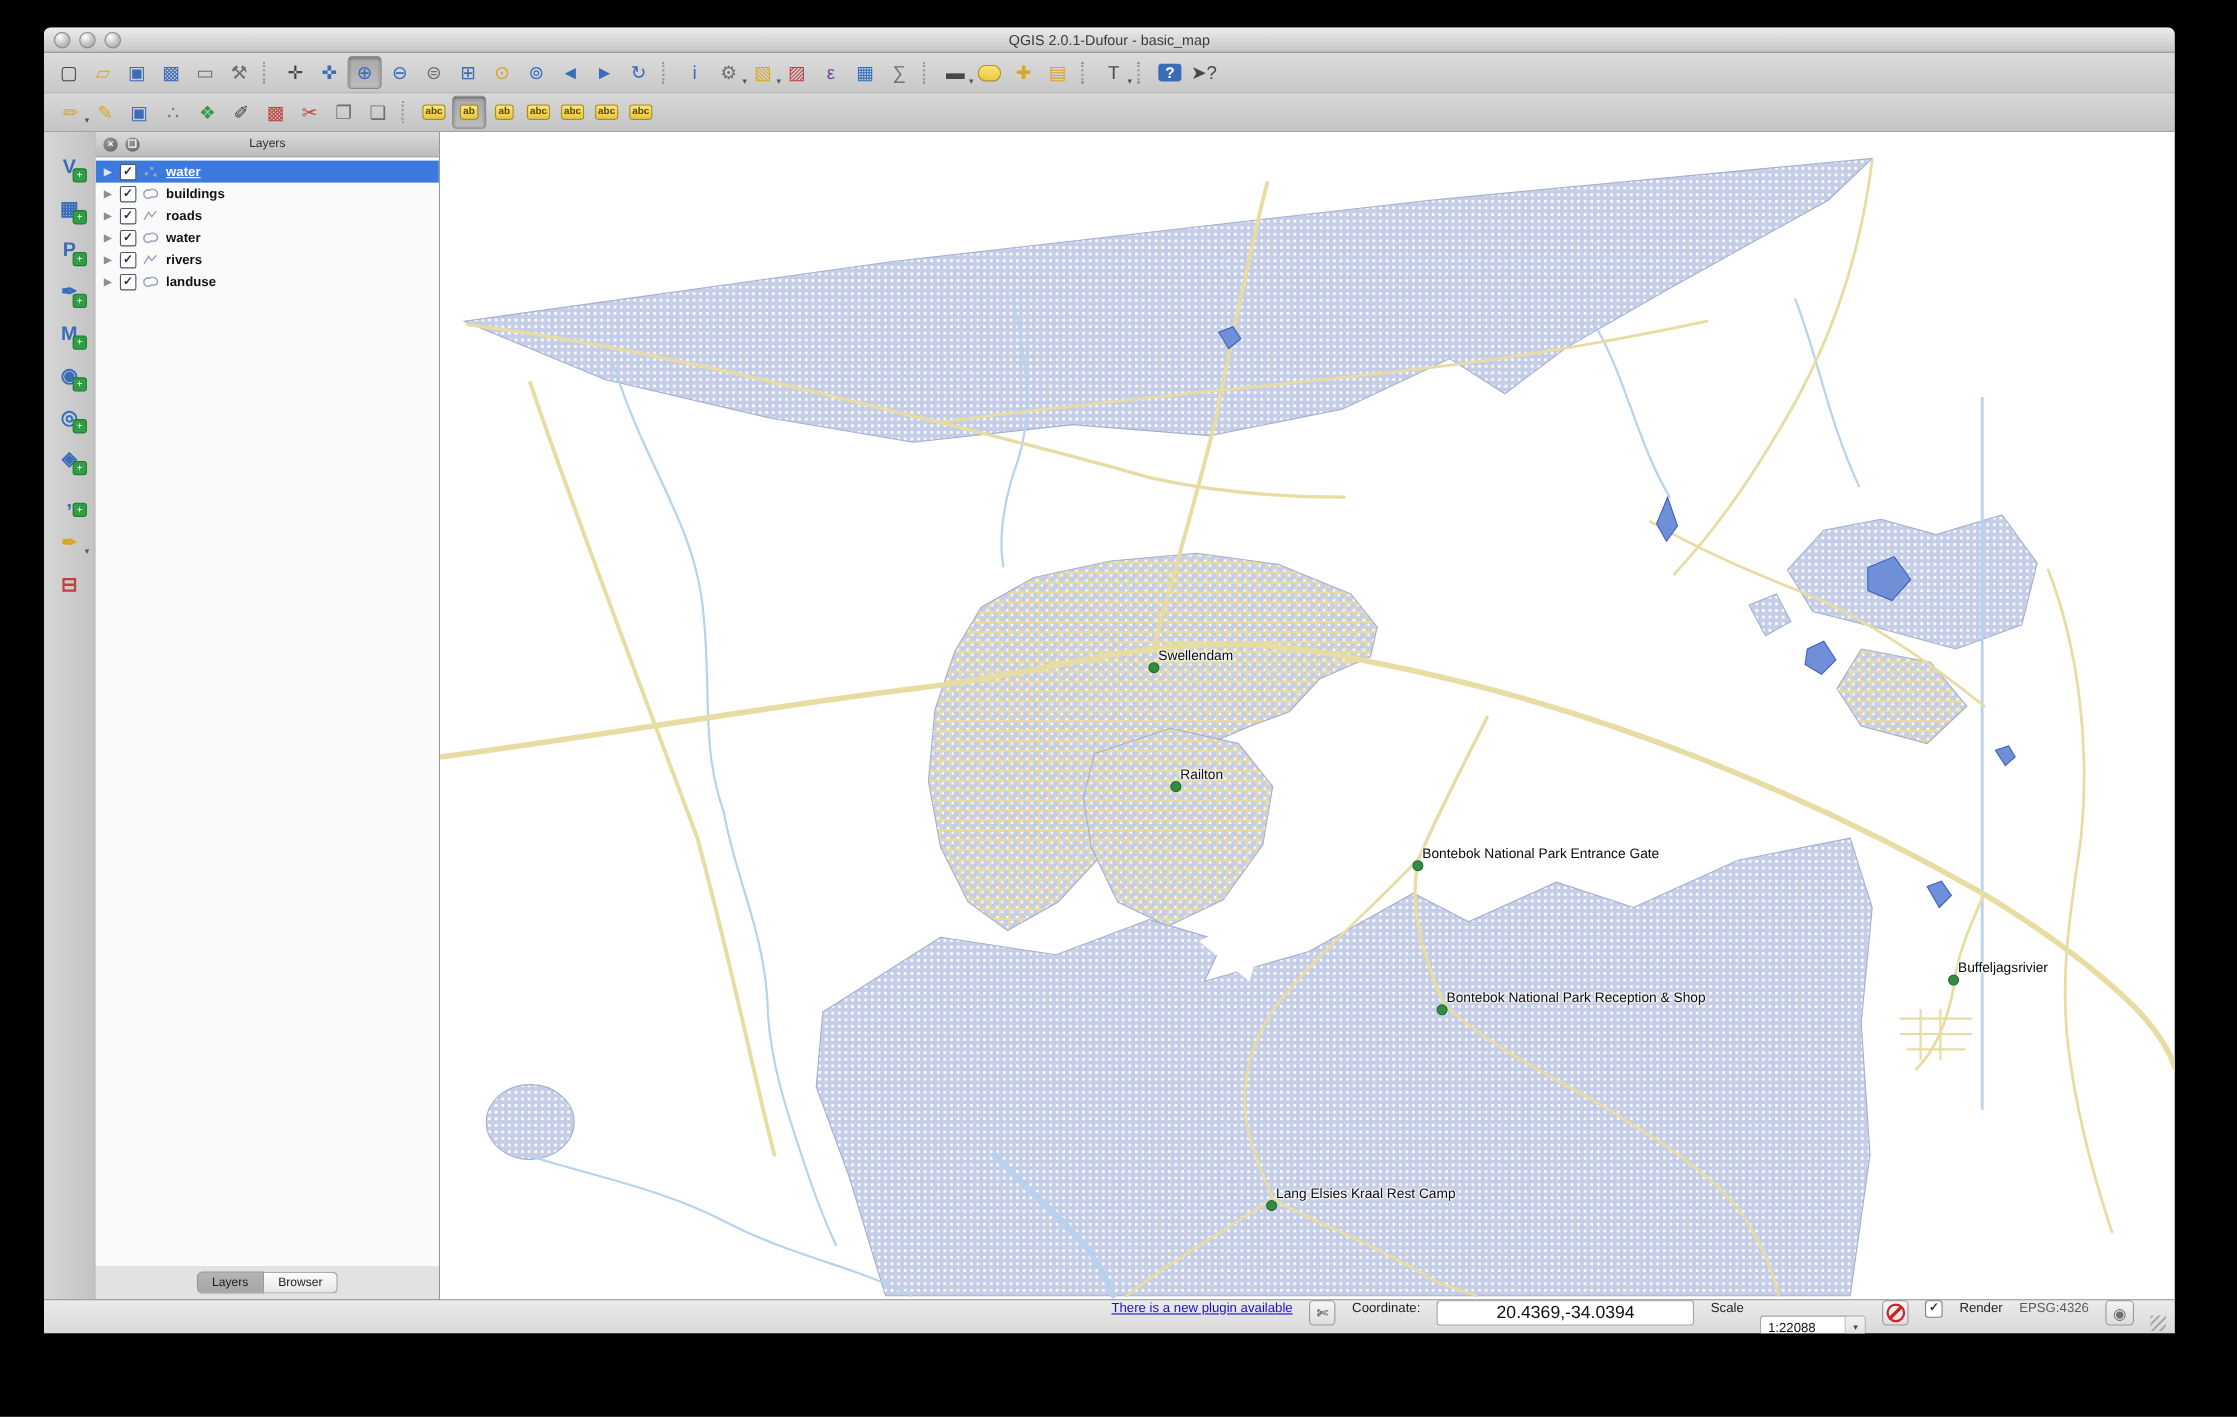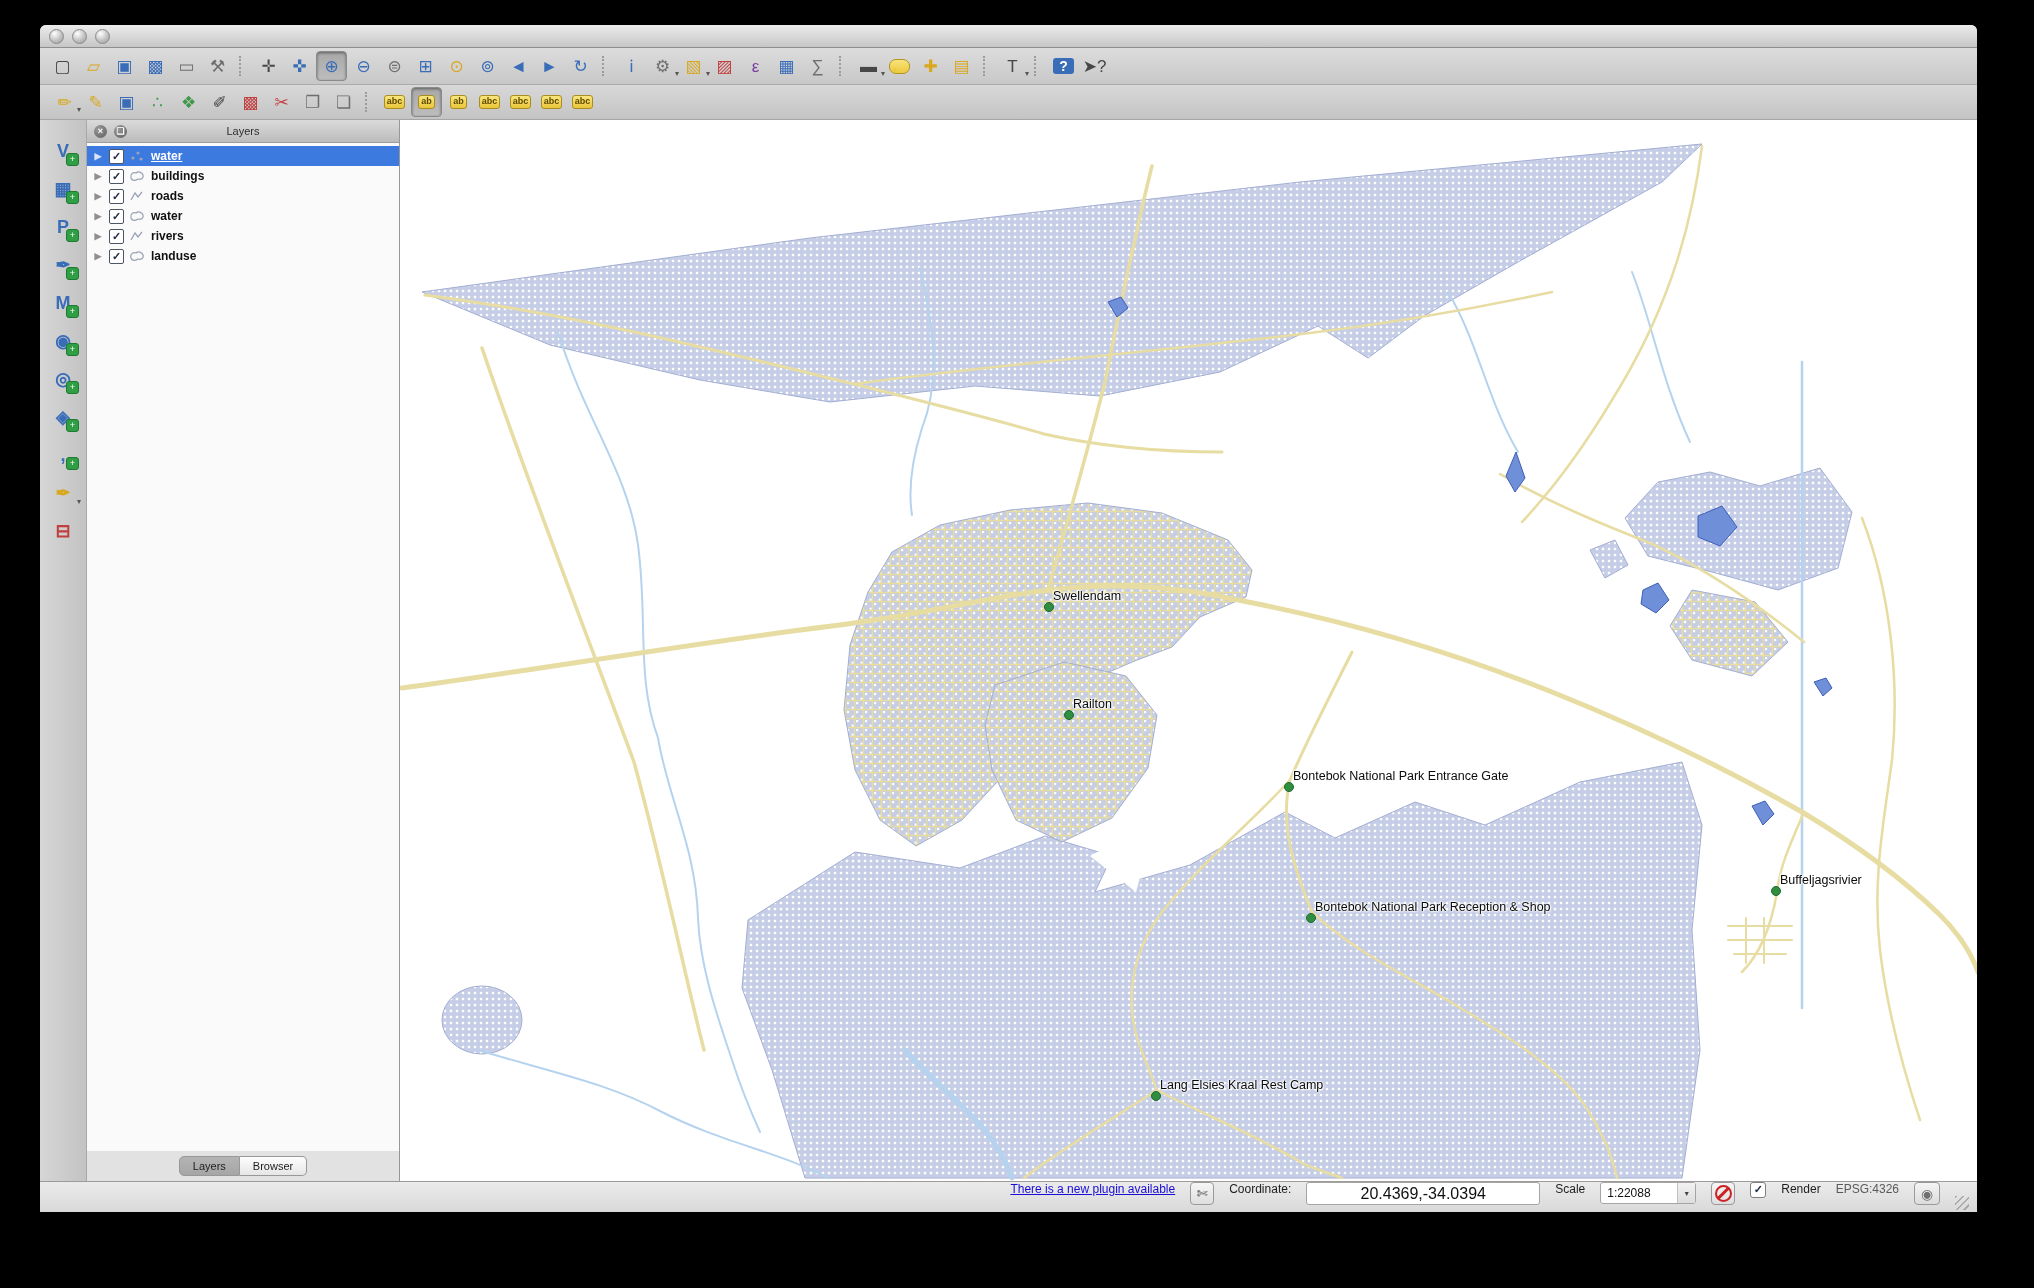--- a/index.html
+++ b/index.html
@@ -82,21 +82,21 @@
        border-top:1px solid #9b9b9b;display:flex;align-items:flex-start;font-size:12px;color:#1e1e1e;
        padding:0 8px;gap:15px;}
   .sb-spacer{flex:1;}
   .link{color:#1a0dd6;text-decoration:underline;}
   .plugin-ic{width:22px;height:21px;border:1px solid #9a9a9a;border-radius:4px;
        background:linear-gradient(#f6f6f6,#dedede);display:flex;align-items:center;
        justify-content:center;font-size:13px;color:#333;}
   .coord-field{width:228px;height:19px;background:#fff;border:1px solid #a5a5a5;border-radius:3px;
        text-align:center;font-size:16px;font-family:"Liberation Sans",sans-serif;color:#111;}
   .scale-combo{width:94px;height:20px;background:#fff;border:1px solid #a5a5a5;border-radius:3px;
-       display:flex;align-items:center;}
+       display:flex;align-items:center;margin-top:14px;}
   .scale-val{flex:1;padding-left:6px;font-size:12px;color:#111;}
   .combo-btn{width:17px;height:100%;border-left:1px solid #c0c0c0;display:flex;align-items:center;
        justify-content:center;font-size:7px;color:#444;background:linear-gradient(#f2f2f2,#ddd);}
   .stop-render{width:22px;height:21px;border:1px solid #9a9a9a;border-radius:4px;
        background:linear-gradient(#f6f6f6,#dedede);display:flex;align-items:center;justify-content:center;position:relative;}
   .stop-ic{width:13px;height:13px;border:2.5px solid #c22;border-radius:50%;position:relative;}
   .stop-ic::after{content:"";position:absolute;left:-1px;top:4.5px;width:14px;height:2.5px;
        background:#c22;transform:rotate(-45deg);}
   .render-cb{width:14px;height:14px;background:#fff;border:1px solid #7f7f7f;border-radius:3px;
        text-align:center;line-height:13px;font-size:11px;color:#1d2a4a;font-weight:bold;}
@@ -112,20 +112,21 @@
 <body>
 
 <div class="window">
 
   <div class="titlebar">
     <div class="traffic">
       <div class="tl"></div>
       <div class="tl"></div>
       <div class="tl"></div>
     </div>
+    <div class="title">QGIS 2.0.1-Dufour - basic_map</div>
   </div>
 
   <div class="toolbar1">
       <div class="tb-btn">
         <span class="glyph ic-dk">▢</span>
       </div>
       <div class="tb-btn">
         <span class="glyph ic-yl">▱</span>
       </div>
       <div class="tb-btn">

